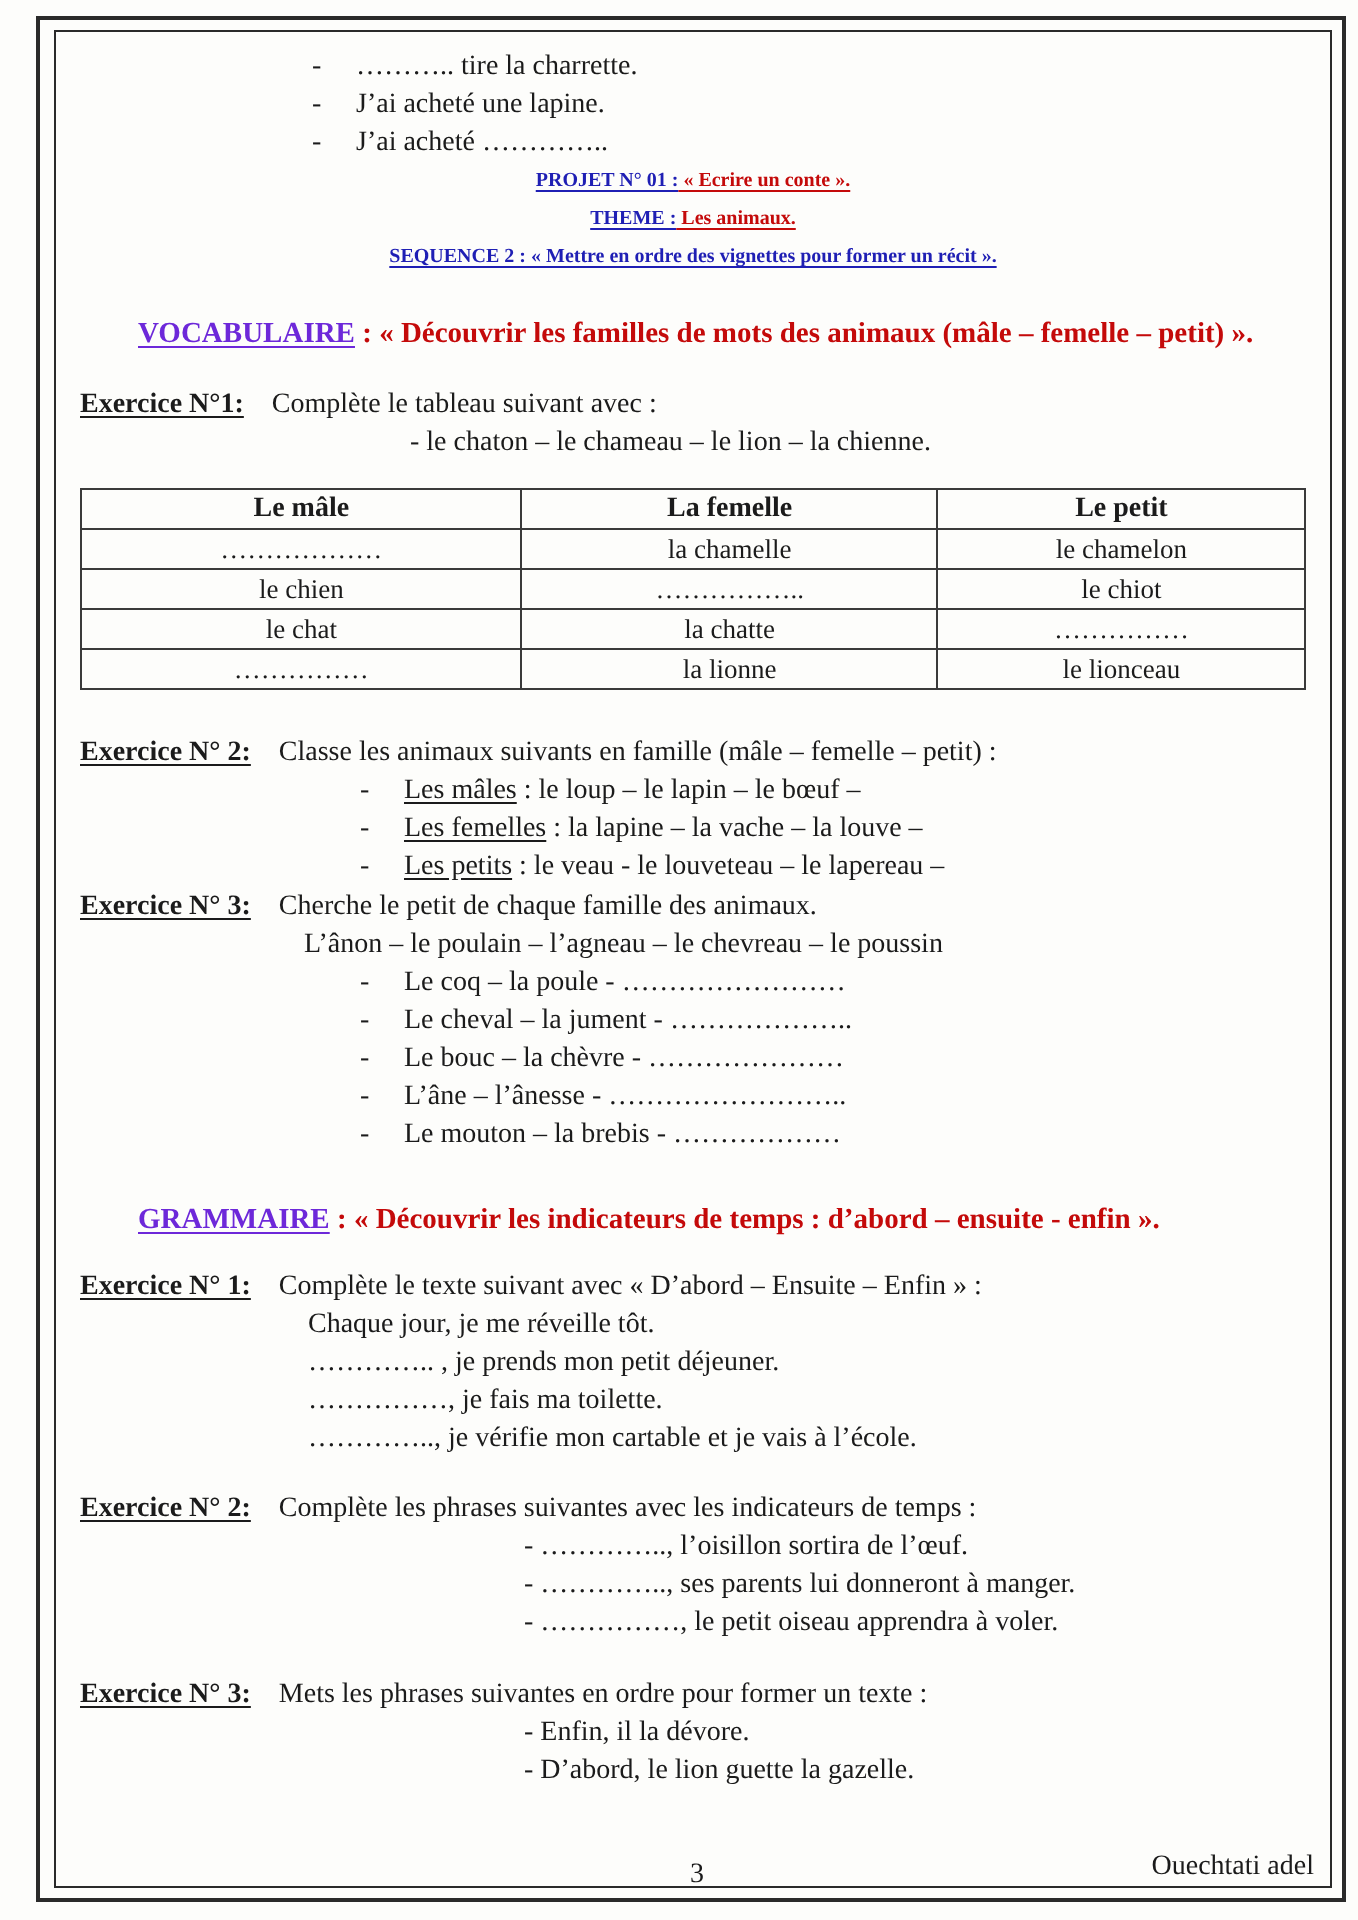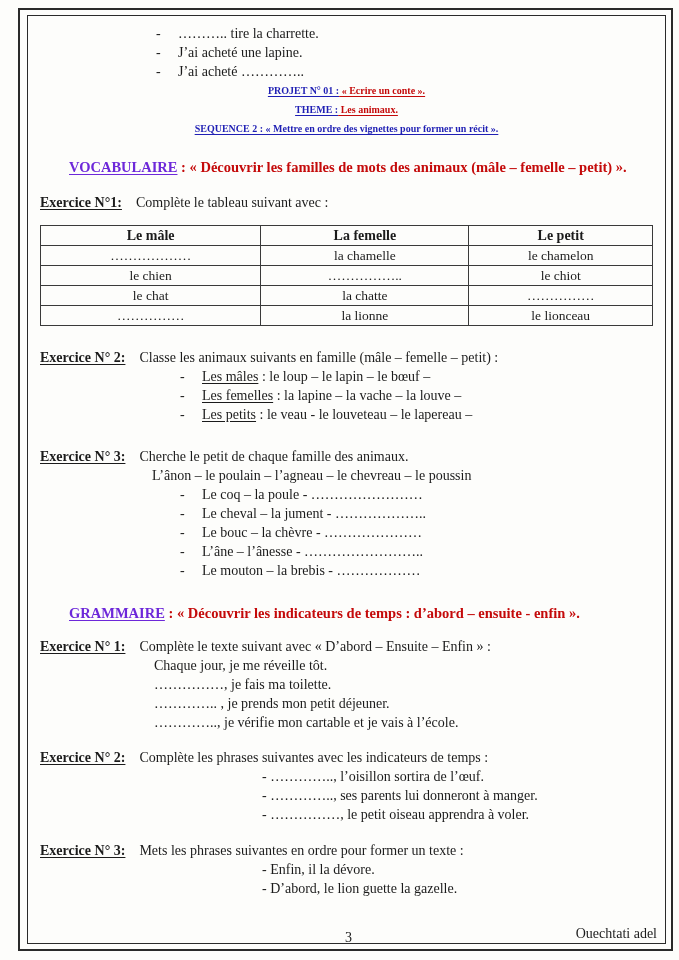--- a/index.html
+++ b/index.html
@@ -56,21 +56,21 @@
     border: 1px solid #3a3a3a;
     text-align: center;
     padding: 1px 4px;
     line-height: 17px;
     font-weight: normal;
   }
   table.vocab th { font-weight: bold; font-size: 14px; }
 
   .ex2-block { margin-top: 22px; }
   .ex2-item, .ex3-item { margin-left: 140px; }
-  .ex3-block { margin-top: 23px; }
+  .ex3-block { margin-top: 1px; }
   .ex3-subtitle { margin-left: 112px; }
 
   .sec-gram { margin-top: 24px; font-size: 14.5px; }
   .gex1-block { margin-top: 14px; }
   .gex1-line { margin-left: 114px; }
   .gex2-block { margin-top: 16px; }
   .gex2-line, .gex3-line { margin-left: 222px; }
   .gex3-block { margin-top: 17px; }
 
   .footer {
@@ -113,20 +113,21 @@
     </div>
 
     <div class="sec-vocab">
       <span class="c-navy bold u">VOCABULAIRE</span><span class="c-red bold"> : « Découvrir les familles de mots des animaux (mâle – femelle – petit) ».</span>
     </div>
 
     <div class="ex-block">
       <div>
         <span class="ex-label">Exercice N°1:</span><span class="ex-text">Complète le tableau suivant  avec :</span>
       </div>
+      <div class="ex1-line2">- le chaton – le chameau – le lion – la chienne.</div>
     </div>
 
     <table class="vocab">
       <thead>
         <tr>
           <th style="width:36%">Le mâle</th>
           <th style="width:34%">La femelle</th>
           <th style="width:30%">Le petit</th>
         </tr>
       </thead>
@@ -193,22 +194,22 @@
 
     <div class="sec-gram">
       <span class="c-navy bold u">GRAMMAIRE</span><span class="c-red bold"> : « Découvrir les indicateurs de temps : d’abord – ensuite - enfin ».</span>
     </div>
 
     <div class="gex1-block">
       <div>
         <span class="ex-label">Exercice N° 1:</span><span class="ex-text">Complète le texte suivant avec « D’abord – Ensuite – Enfin » :</span>
       </div>
       <div class="gex1-line">Chaque jour, je me réveille tôt.</div>
+      <div class="gex1-line">………….. ,  je prends mon petit déjeuner.</div>
       <div class="gex1-line">……………, je fais ma toilette.</div>
-      <div class="gex1-line">………….. ,  je prends mon petit déjeuner.</div>
       <div class="gex1-line">…………..,   je vérifie mon cartable et je vais à l’école.</div>
     </div>
 
     <div class="gex2-block">
       <div>
         <span class="ex-label">Exercice N° 2:</span><span class="ex-text">Complète les phrases suivantes avec les indicateurs de temps :</span>
       </div>
       <div class="gex2-line">- ………….., l’oisillon sortira de l’œuf.</div>
       <div class="gex2-line">- ………….., ses parents lui donneront à manger.</div>
       <div class="gex2-line">- ……………, le petit oiseau apprendra à voler.</div>

